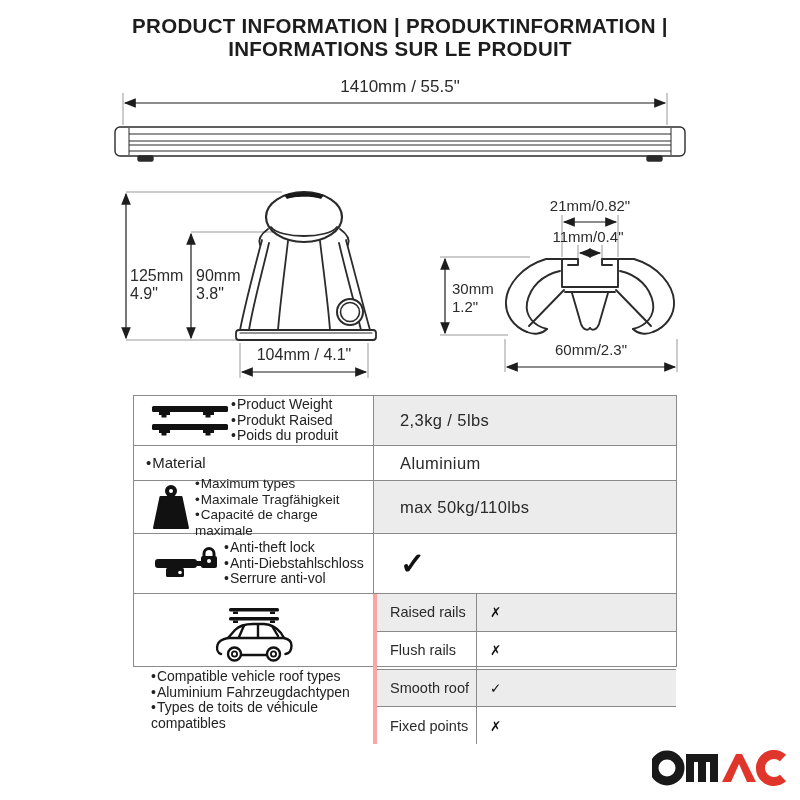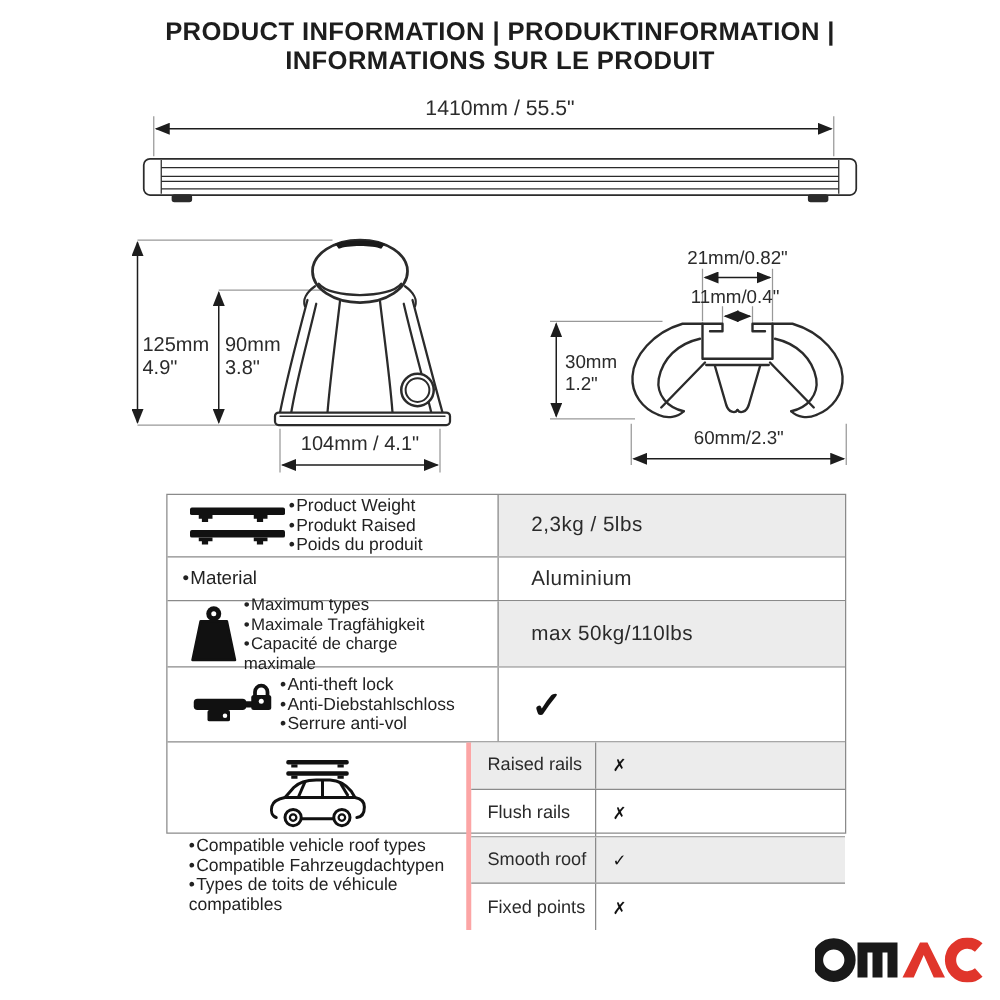--- a/index.html
+++ b/index.html
@@ -5,31 +5,31 @@
   html,body{margin:0;padding:0;background:#fff;}
   #page{position:relative;width:800px;height:800px;background:#fff;overflow:hidden;
         font-family:"Liberation Sans",sans-serif;color:#1d1d1d;}
   svg{font-family:"Liberation Sans",sans-serif;}
   
   .title{position:absolute;left:0;top:14px;width:100%;text-align:center;
          font-size:20.5px;font-weight:700;line-height:23px;letter-spacing:.3px;color:#1d1d1d;}
   
   .diag{position:absolute;}
   .d-bar{left:110px;top:75px;}
-  .d-foot{left:96px;top:185px;}
+  .d-foot{left:112px;top:185px;}
   .d-prof{left:430px;top:195px;}
   
   .spec-table{position:absolute;left:133px;top:395px;width:544px;height:272px;
               border:1px solid #8a8a8a;box-sizing:border-box;font-size:14px;}
   .trow{display:flex;box-sizing:border-box;border-bottom:1px solid #8a8a8a;}
   .trow:last-child{border-bottom:none;}
   .r1{height:50px;} .r2{height:35px;} .r3{height:53px;} .r4{height:60px;} .r5{height:150px;}
   .lcell{width:239px;box-sizing:border-box;display:flex;align-items:center;}
   .vcell{flex:1;border-left:1px solid #8a8a8a;box-sizing:border-box;
-         display:flex;align-items:center;padding-left:26px;font-size:16.5px;letter-spacing:.4px;color:#2a2a2a;margin-left:25px;}
+         display:flex;align-items:center;padding-left:26px;font-size:16.5px;letter-spacing:.4px;color:#2a2a2a;}
   .gray{background:#ececec;}
   .labels{line-height:15.5px;font-size:14px;color:#222;}
   .labels .ln::before{content:"\2022";margin-right:1px;}
   .labels .ln.no-bullet::before{content:"";margin:0;}
   .lcell .icon-box{flex:0 0 auto;display:flex;justify-content:center;align-items:center;}
   .r5 .lcell{flex-direction:column;align-items:flex-start;justify-content:center;}
   .r5 .icon-box{align-self:center;margin-bottom:4px;}
   .r5 .labels{padding-left:17px;}
   .r3 .labels{font-size:13.5px;}
   .bigcheck{font-size:30px;font-weight:700;color:#111;}
@@ -261,21 +261,21 @@
               <path d="M58,19 L64,29"></path>
             </g>
             <circle cx="20.5" cy="47" r="6.5" fill="#fff" stroke="#111" stroke-width="2.4"></circle>
             <circle cx="20.5" cy="47" r="2.6" fill="none" stroke="#111" stroke-width="1.8"></circle>
             <circle cx="59.5" cy="47" r="6.5" fill="#fff" stroke="#111" stroke-width="2.4"></circle>
             <circle cx="59.5" cy="47" r="2.6" fill="none" stroke="#111" stroke-width="1.8"></circle>
           </svg>
         </span>
         <span class="labels">
           <div class="ln">Compatible vehicle roof types</div>
-          <div class="ln">Compatible Fahrzeugdachtypen</div>
+          <div class="ln">Aluminium Fahrzeugdachtypen</div>
           <div class="ln">Types de toits de véhicule</div>
           <div class="ln no-bullet">compatibles</div>
         </span>
       </div>
       <div class="subcol">
         <div class="subrow gray">
           <div class="sublabel">Raised rails</div>
           <div class="subval">✗</div>
         </div>
         <div class="subrow">

